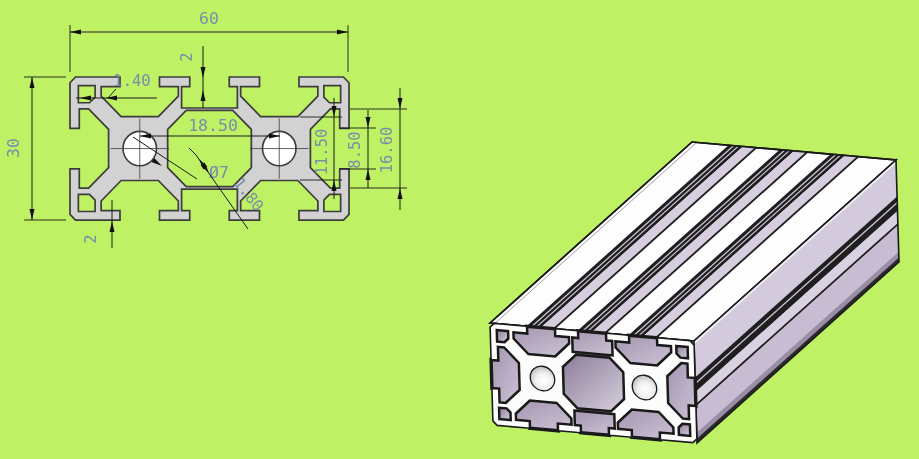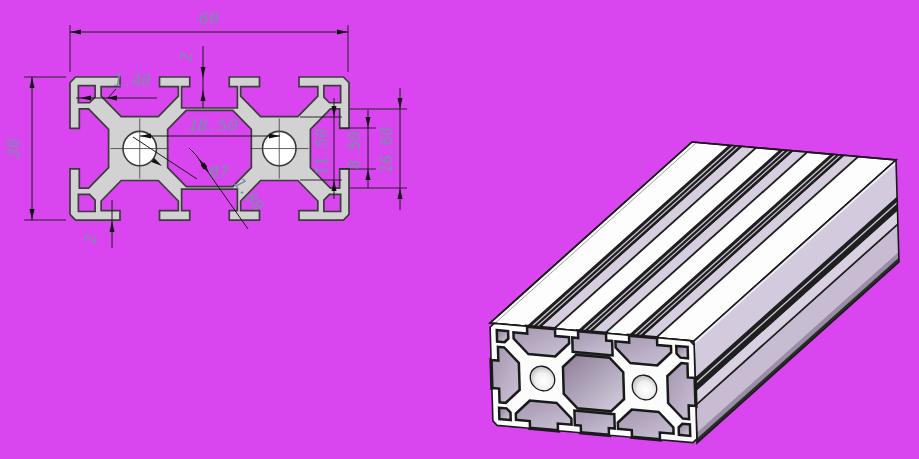--- a/index.html
+++ b/index.html
@@ -1,17 +1,17 @@
 <!DOCTYPE html>
 <html><head>
 <meta charset="utf-8">
 <style>
   html,body{margin:0;padding:0;background:#ffffff;}
-  .stage{position:relative;width:919px;height:459px;background:#d946ef;overflow:hidden;
-         font-family:"DejaVu Sans Mono", monospace;font-style:italic;}
+  .stage{position:relative;width:919px;height:459px;background:#bef264;overflow:hidden;
+         font-family:"DejaVu Sans Mono", monospace;}
   svg{display:block;}
   .dimline{stroke:#1a1a1a;stroke-width:1;fill:none;}
   .extline{stroke:#1a1a1a;stroke-width:0.9;fill:none;}
   .arrow{fill:#111;stroke:none;}
   .dimtxt{font-family:"DejaVu Sans Mono", monospace;font-size:15.5px;fill:#7b8cab;}
   .dimtxt.big{font-size:16.5px;}
   .cl{stroke:#3c3c3c;stroke-width:0.8;fill:none;}
 </style>
 </head>
 <body>

